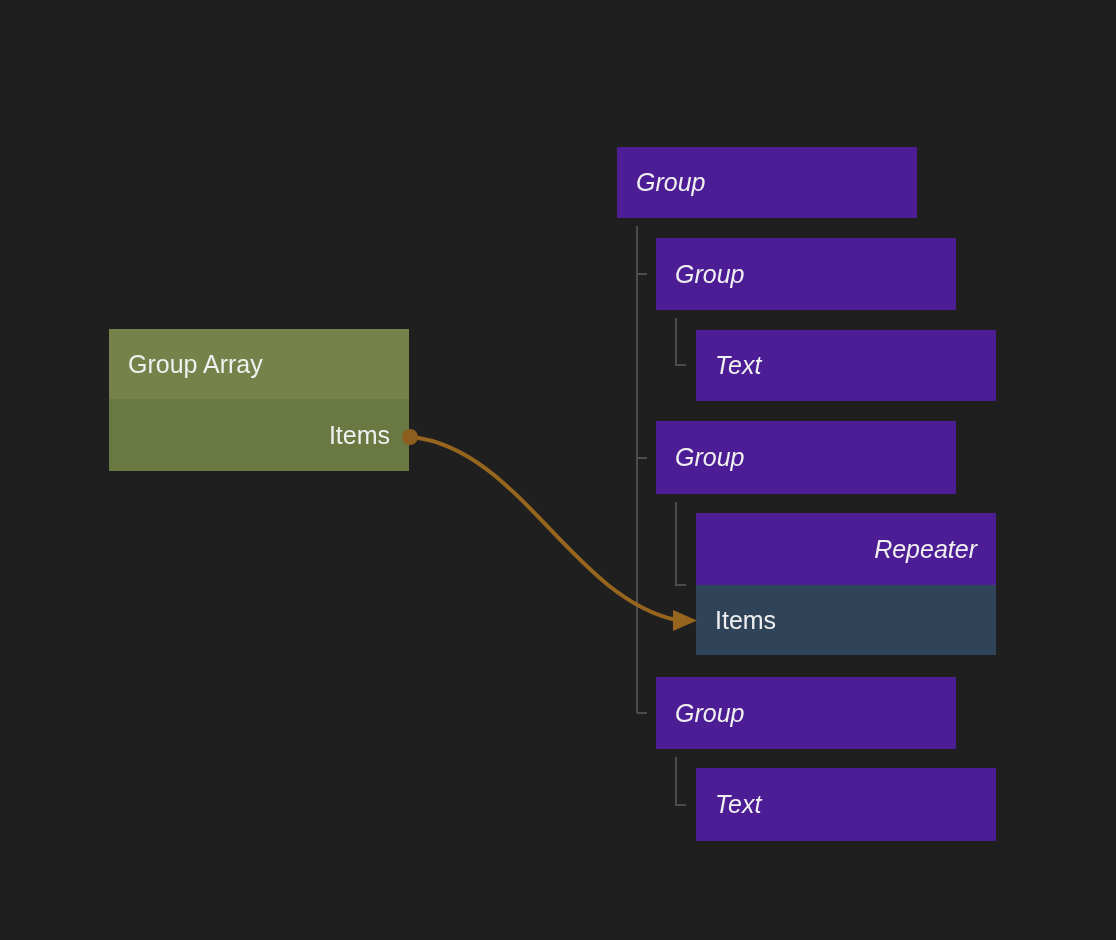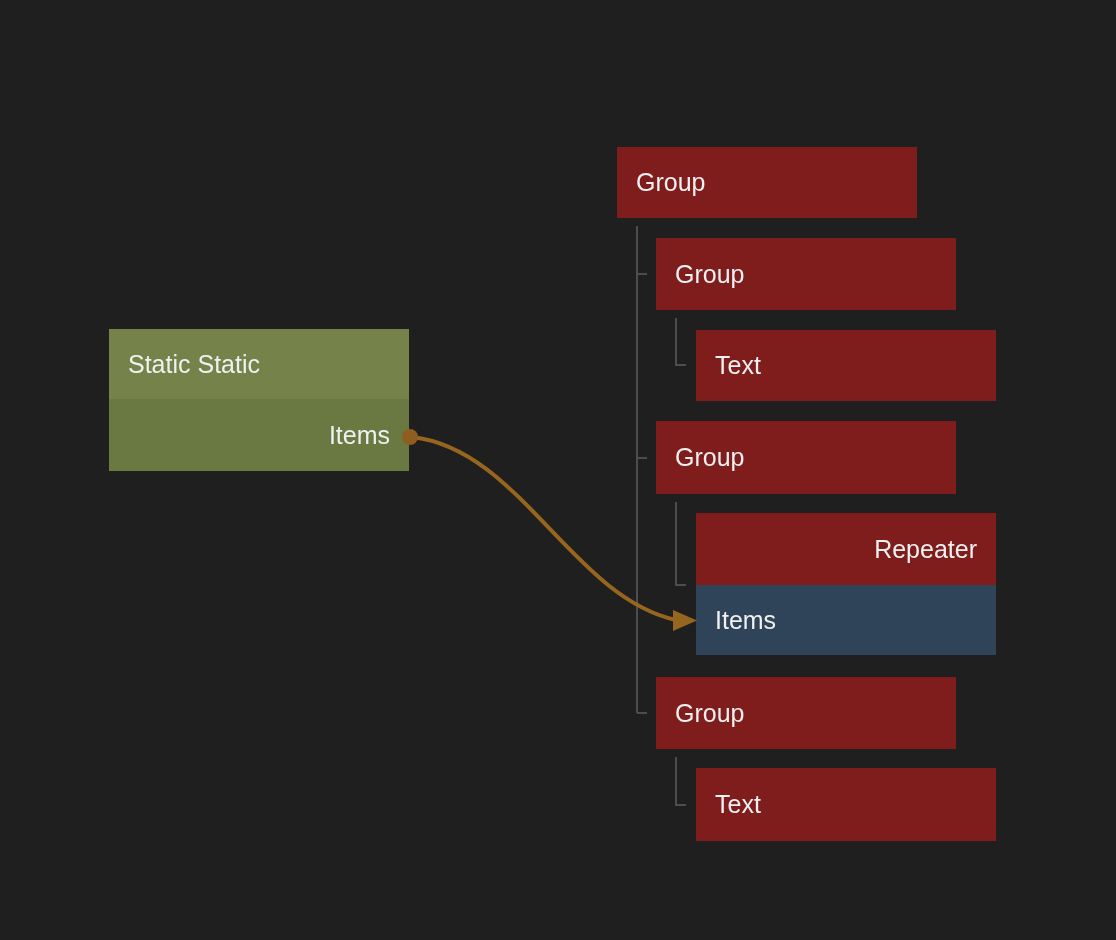--- a/index.html
+++ b/index.html
@@ -23,42 +23,42 @@
     z-index: 1;
   }
   .row {
     display: flex;
     align-items: center;
     box-sizing: border-box;
     padding: 0 19px;
     width: 100%;
   }
   .row.right { justify-content: flex-end; }
-  .blue-fill   { background: #7f1d1d; }
+  .blue-fill   { background: #4c1d95; font-style: italic; }
   .blue-dark   { background: #304459; }
   .green-hdr   { background: #75834b; }
   .green-body  { background: #6a7942; }
   .label { white-space: nowrap; }
   svg.overlay {
     position: absolute;
     left: 0; top: 0;
     width: 1116px;
     height: 940px;
     z-index: 5;
     pointer-events: none;
   }
 </style>
 </head>
 <body>
 
 <div class="canvas">
 
   <div class="node" style="left:109px; top:329px; width:300px;">
     <div class="row green-hdr" style="height:70px;">
-      <span class="label">Static Static</span>
+      <span class="label">Group Array</span>
     </div>
     <div class="row right green-body" style="height:72px;">
       <span class="label">Items</span>
     </div>
   </div>
 
   <div class="node row blue-fill" style="left:617px; top:147px; width:300px; height:71px;">
     <span class="label">Group</span>
   </div>
 

